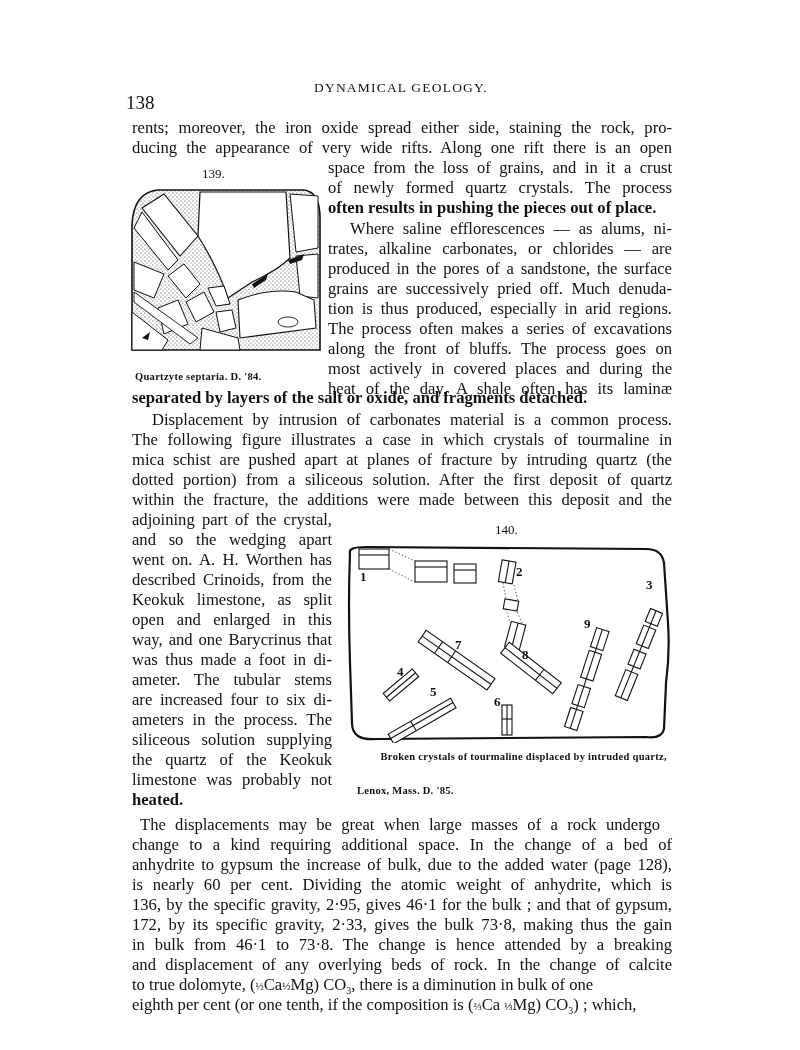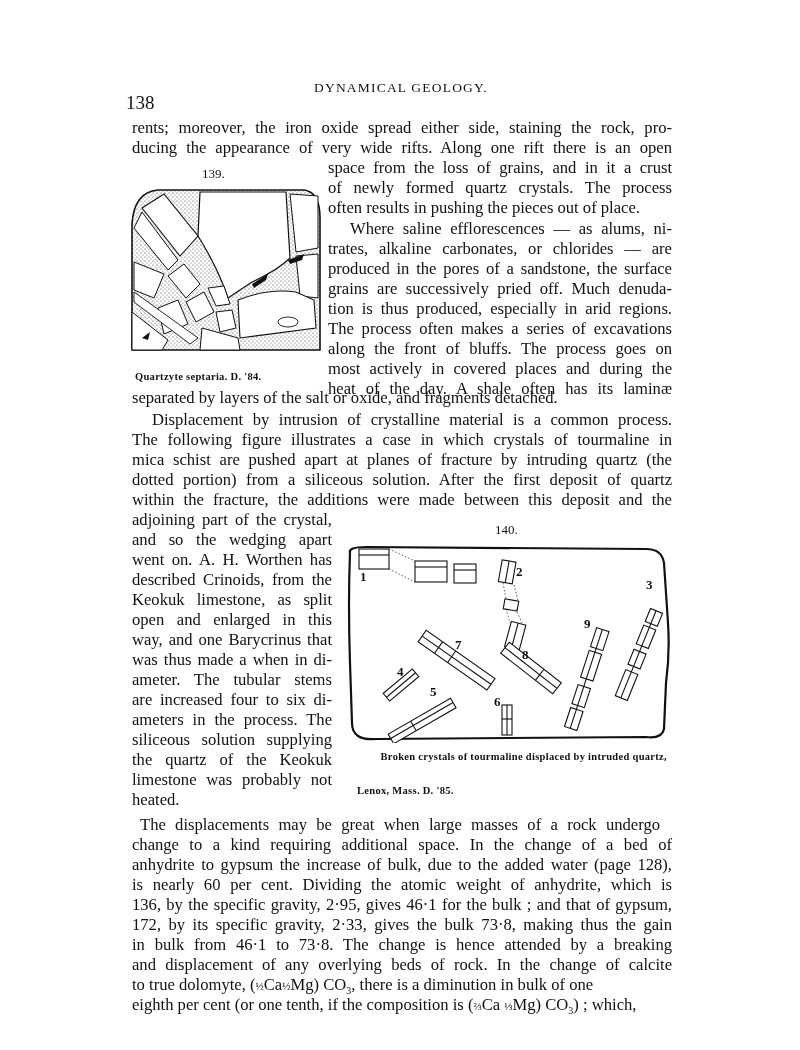--- a/index.html
+++ b/index.html
@@ -6,21 +6,21 @@
   body { width: 800px; height: 1050px; position: relative; overflow: hidden;
          font-family: "Liberation Serif", "DejaVu Serif", serif; color: #111; }
   .abs { position: absolute; }
   .hdr-num { left: 126px; top: 92px; font-size: 19px; }
   .hdr-title { left: 314px; top: 80px; font-size: 13.5px; letter-spacing: 1.2px; }
   .line { position: absolute; font-size: 16.6px; line-height: 20px; white-space: nowrap;
           text-align: justify; text-align-last: justify; }
   .full { left: 132px; width: 540px; }
   .right1 { left: 328px; width: 344px; }
   .left2 { left: 132px; width: 200px; }
-  .last { text-align-last: left; }
+  .last { text-align-last: left; font-weight: bold; }
   .fignum { font-size: 13px; }
   .caption { font-size: 10.5px; font-weight: bold; letter-spacing: 0.3px; }
   sub { font-size: 10px; }
   .frac { font-size: 11px; }
   svg { position: absolute; }
 </style>
 </head>
 <body>
 
 <div class="abs hdr-num">138</div>
@@ -71,33 +71,33 @@
   <path d="M74 140 L110 150 L112 162 L72 162 Z" fill="#fff" stroke="#111" stroke-width="1"></path>
   <path d="M4 124 L40 152 L34 162 L4 162 Z" fill="#fff" stroke="#111" stroke-width="1"></path>
   <path d="M6 104 L70 150 L62 156 L6 114 Z" fill="#fff" stroke="#111" stroke-width="0.9"></path>
   <ellipse cx="160" cy="134" rx="10" ry="5" fill="#fff" stroke="#111" stroke-width="0.9"></ellipse>
   <path d="M124 96 L140 86 L138 92 L126 100 Z" fill="#111"></path>
   <path d="M160 72 L176 66 L174 72 L162 76 Z" fill="#111"></path>
   <path d="M14 150 L22 144 L20 152 Z" fill="#111"></path>
 </svg>
 <div class="abs caption" style="left:135px;top:371px">Quartzyte septaria.  D. '84.</div>
 
-<div class="line" style="top:410px;left:152px;width:520px">Displacement by intrusion of crystalline material is a common process.</div>
+<div class="line" style="top:410px;left:152px;width:520px">Displacement by intrusion of carbonates material is a common process.</div>
 <div class="line full" style="top:430px">The following figure illustrates a case in which crystals of tourmaline in</div>
 <div class="line full" style="top:450px">mica schist are pushed apart at planes of fracture by intruding quartz (the</div>
 <div class="line full" style="top:470px">dotted portion) from a siliceous solution.  After the first deposit of quartz</div>
 <div class="line full" style="top:490px">within the fracture, the additions were made between this deposit and the</div>
 <div class="line left2" style="top:510px">adjoining part of the crystal,</div>
 <div class="line left2" style="top:530px">and so the wedging apart</div>
 <div class="line left2" style="top:550px">went on.  A. H. Worthen has</div>
 <div class="line left2" style="top:570px">described Crinoids, from the</div>
 <div class="line left2" style="top:590px">Keokuk limestone, as split</div>
 <div class="line left2" style="top:610px">open and enlarged in this</div>
 <div class="line left2" style="top:630px">way, and one Barycrinus that</div>
-<div class="line left2" style="top:650px">was thus made a when in di-</div>
+<div class="line left2" style="top:650px">was thus made a foot in di-</div>
 <div class="line left2" style="top:670px">ameter.  The tubular stems</div>
 <div class="line left2" style="top:690px">are increased four to six di-</div>
 <div class="line left2" style="top:710px">ameters in the process.  The</div>
 <div class="line left2" style="top:730px">siliceous solution supplying</div>
 <div class="line left2" style="top:750px">the quartz of the Keokuk</div>
 <div class="line left2" style="top:770px">limestone was probably not</div>
 <div class="line left2 last" style="top:790px">heated.</div>
 
 <div class="abs fignum" style="left:495px;top:522px">140.</div>
 <svg style="left:346px;top:543px" width="330" height="200" viewBox="0 0 330 200">

